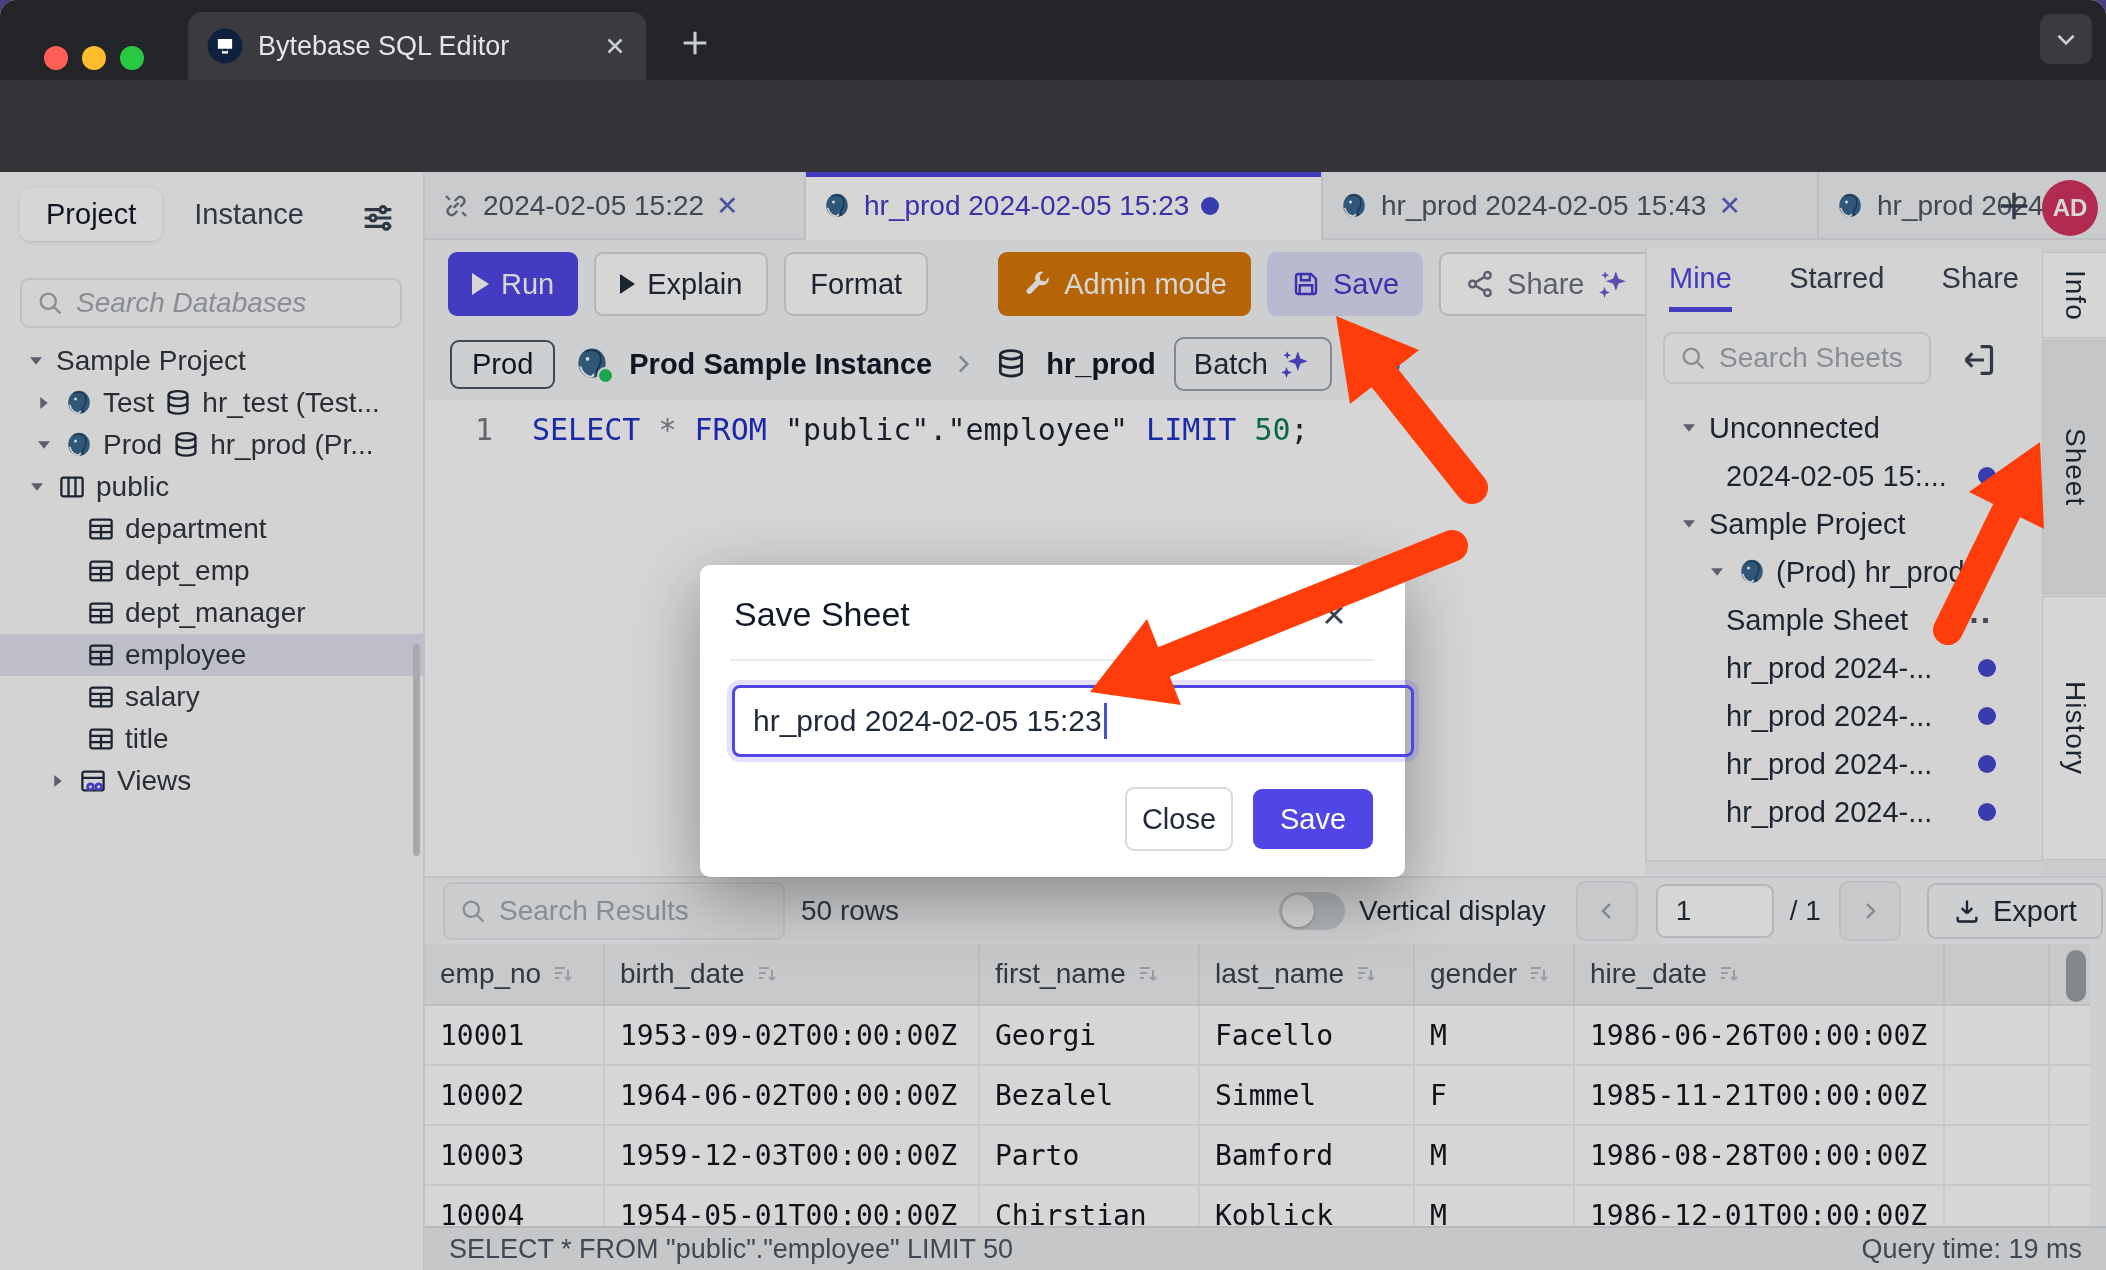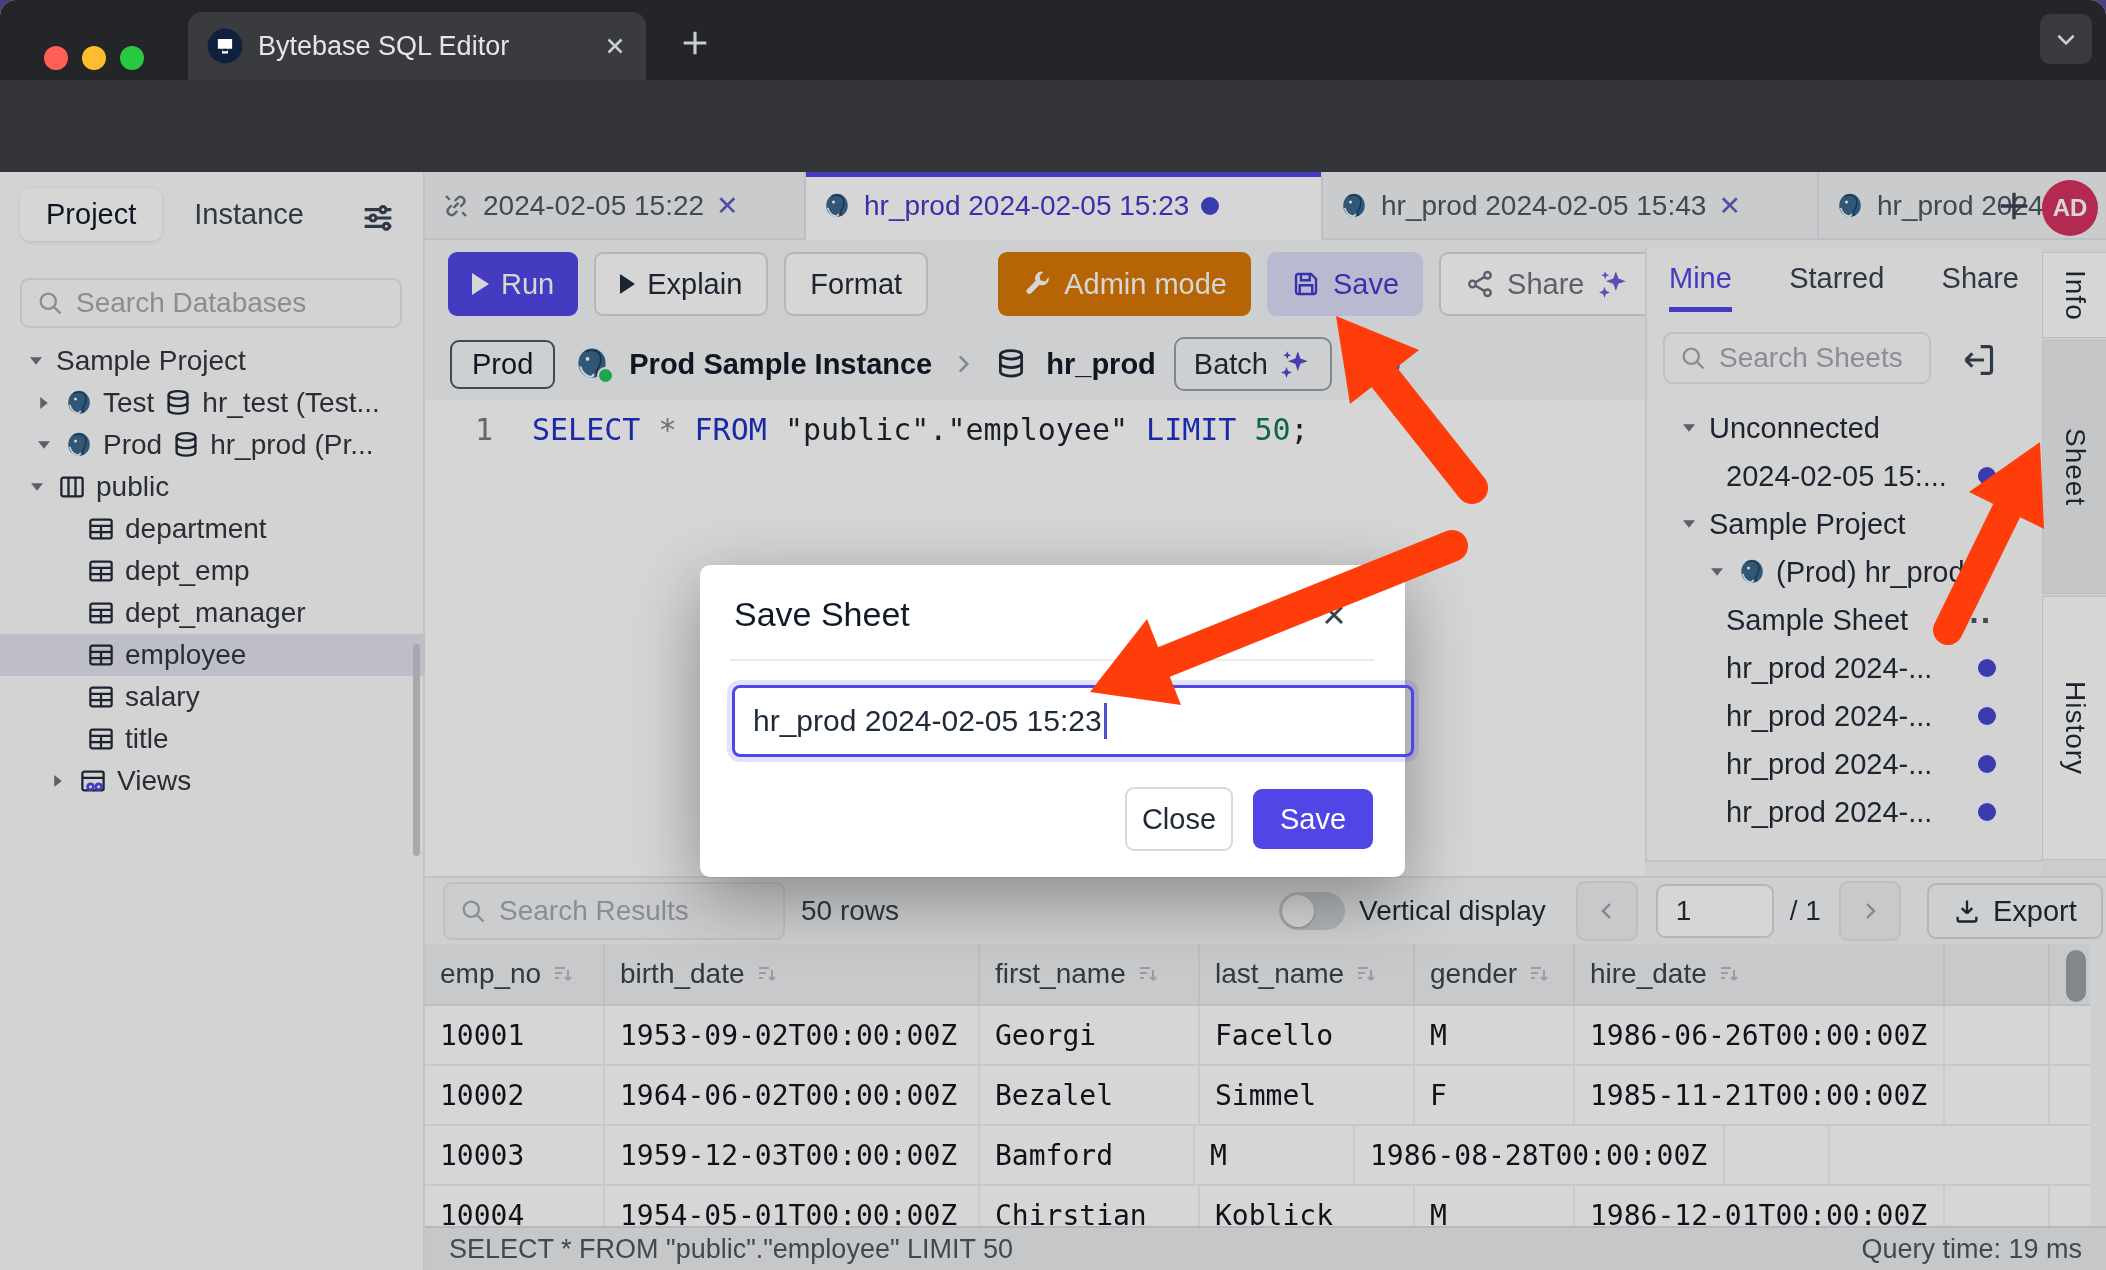--- a/index.html
+++ b/index.html
@@ -180,21 +180,21 @@
       <span class="lsb-tab">Instance</span>
     </div>
     <span class="abs" style="left:358px;top:26px;">
       <svg width="40" height="40" viewBox="0 0 24 24" stroke="#374151" stroke-width="1.9" fill="none">
           <path d="M4 7h16M4 12h16M4 17h16"></path>
           <circle cx="15" cy="7" r="1.8" fill="#fff"></circle>
           <circle cx="9" cy="12" r="1.8" fill="#fff"></circle>
           <circle cx="17" cy="17" r="1.8" fill="#fff"></circle>
         </svg>
     </span>
-    <div class="abs searchbox" style="left:20px;top:106px;width:382px;height:50px;">
+    <div class="abs searchbox" style="left:20px;top:106px;width:382px;height:50px;font-style:italic;">
       <span>
           <svg width="28" height="28" viewBox="0 0 24 24" stroke="#a3a8b0" stroke-width="2" fill="none">
             <circle cx="10.5" cy="10.5" r="6.5"></circle>
             <path d="M15.5 15.5L21 21"></path>
           </svg>
         </span>
       <span>Search Databases</span>
     </div>
     <div class="abs" style="left:0;top:168px;width:425px;" id="left-tree">
         <div class="trow" style="padding-left: 25px;">
@@ -705,20 +705,21 @@
         <div class="td" style="width: 375px;">1964-06-02T00:00:00Z</div>
         <div class="td" style="width: 220px;">Bezalel</div>
         <div class="td" style="width: 215px;">Simmel</div>
         <div class="td" style="width: 160px;">F</div>
         <div class="td" style="width: 370px;">1985-11-21T00:00:00Z</div>
         <div class="td" style="width: 105px;"></div>
       </div>
       <div class="trowd">
         <div class="td" style="width: 180px;">10003</div>
         <div class="td" style="width: 375px;">1959-12-03T00:00:00Z</div>
+        <div class="td" style="width: 220px;">Parto</div>
         <div class="td" style="width: 215px;">Bamford</div>
         <div class="td" style="width: 160px;">M</div>
         <div class="td" style="width: 370px;">1986-08-28T00:00:00Z</div>
         <div class="td" style="width: 105px;"></div>
       </div>
       <div class="trowd">
         <div class="td" style="width: 180px;">10004</div>
         <div class="td" style="width: 375px;">1954-05-01T00:00:00Z</div>
         <div class="td" style="width: 220px;">Chirstian</div>
         <div class="td" style="width: 215px;">Koblick</div>

